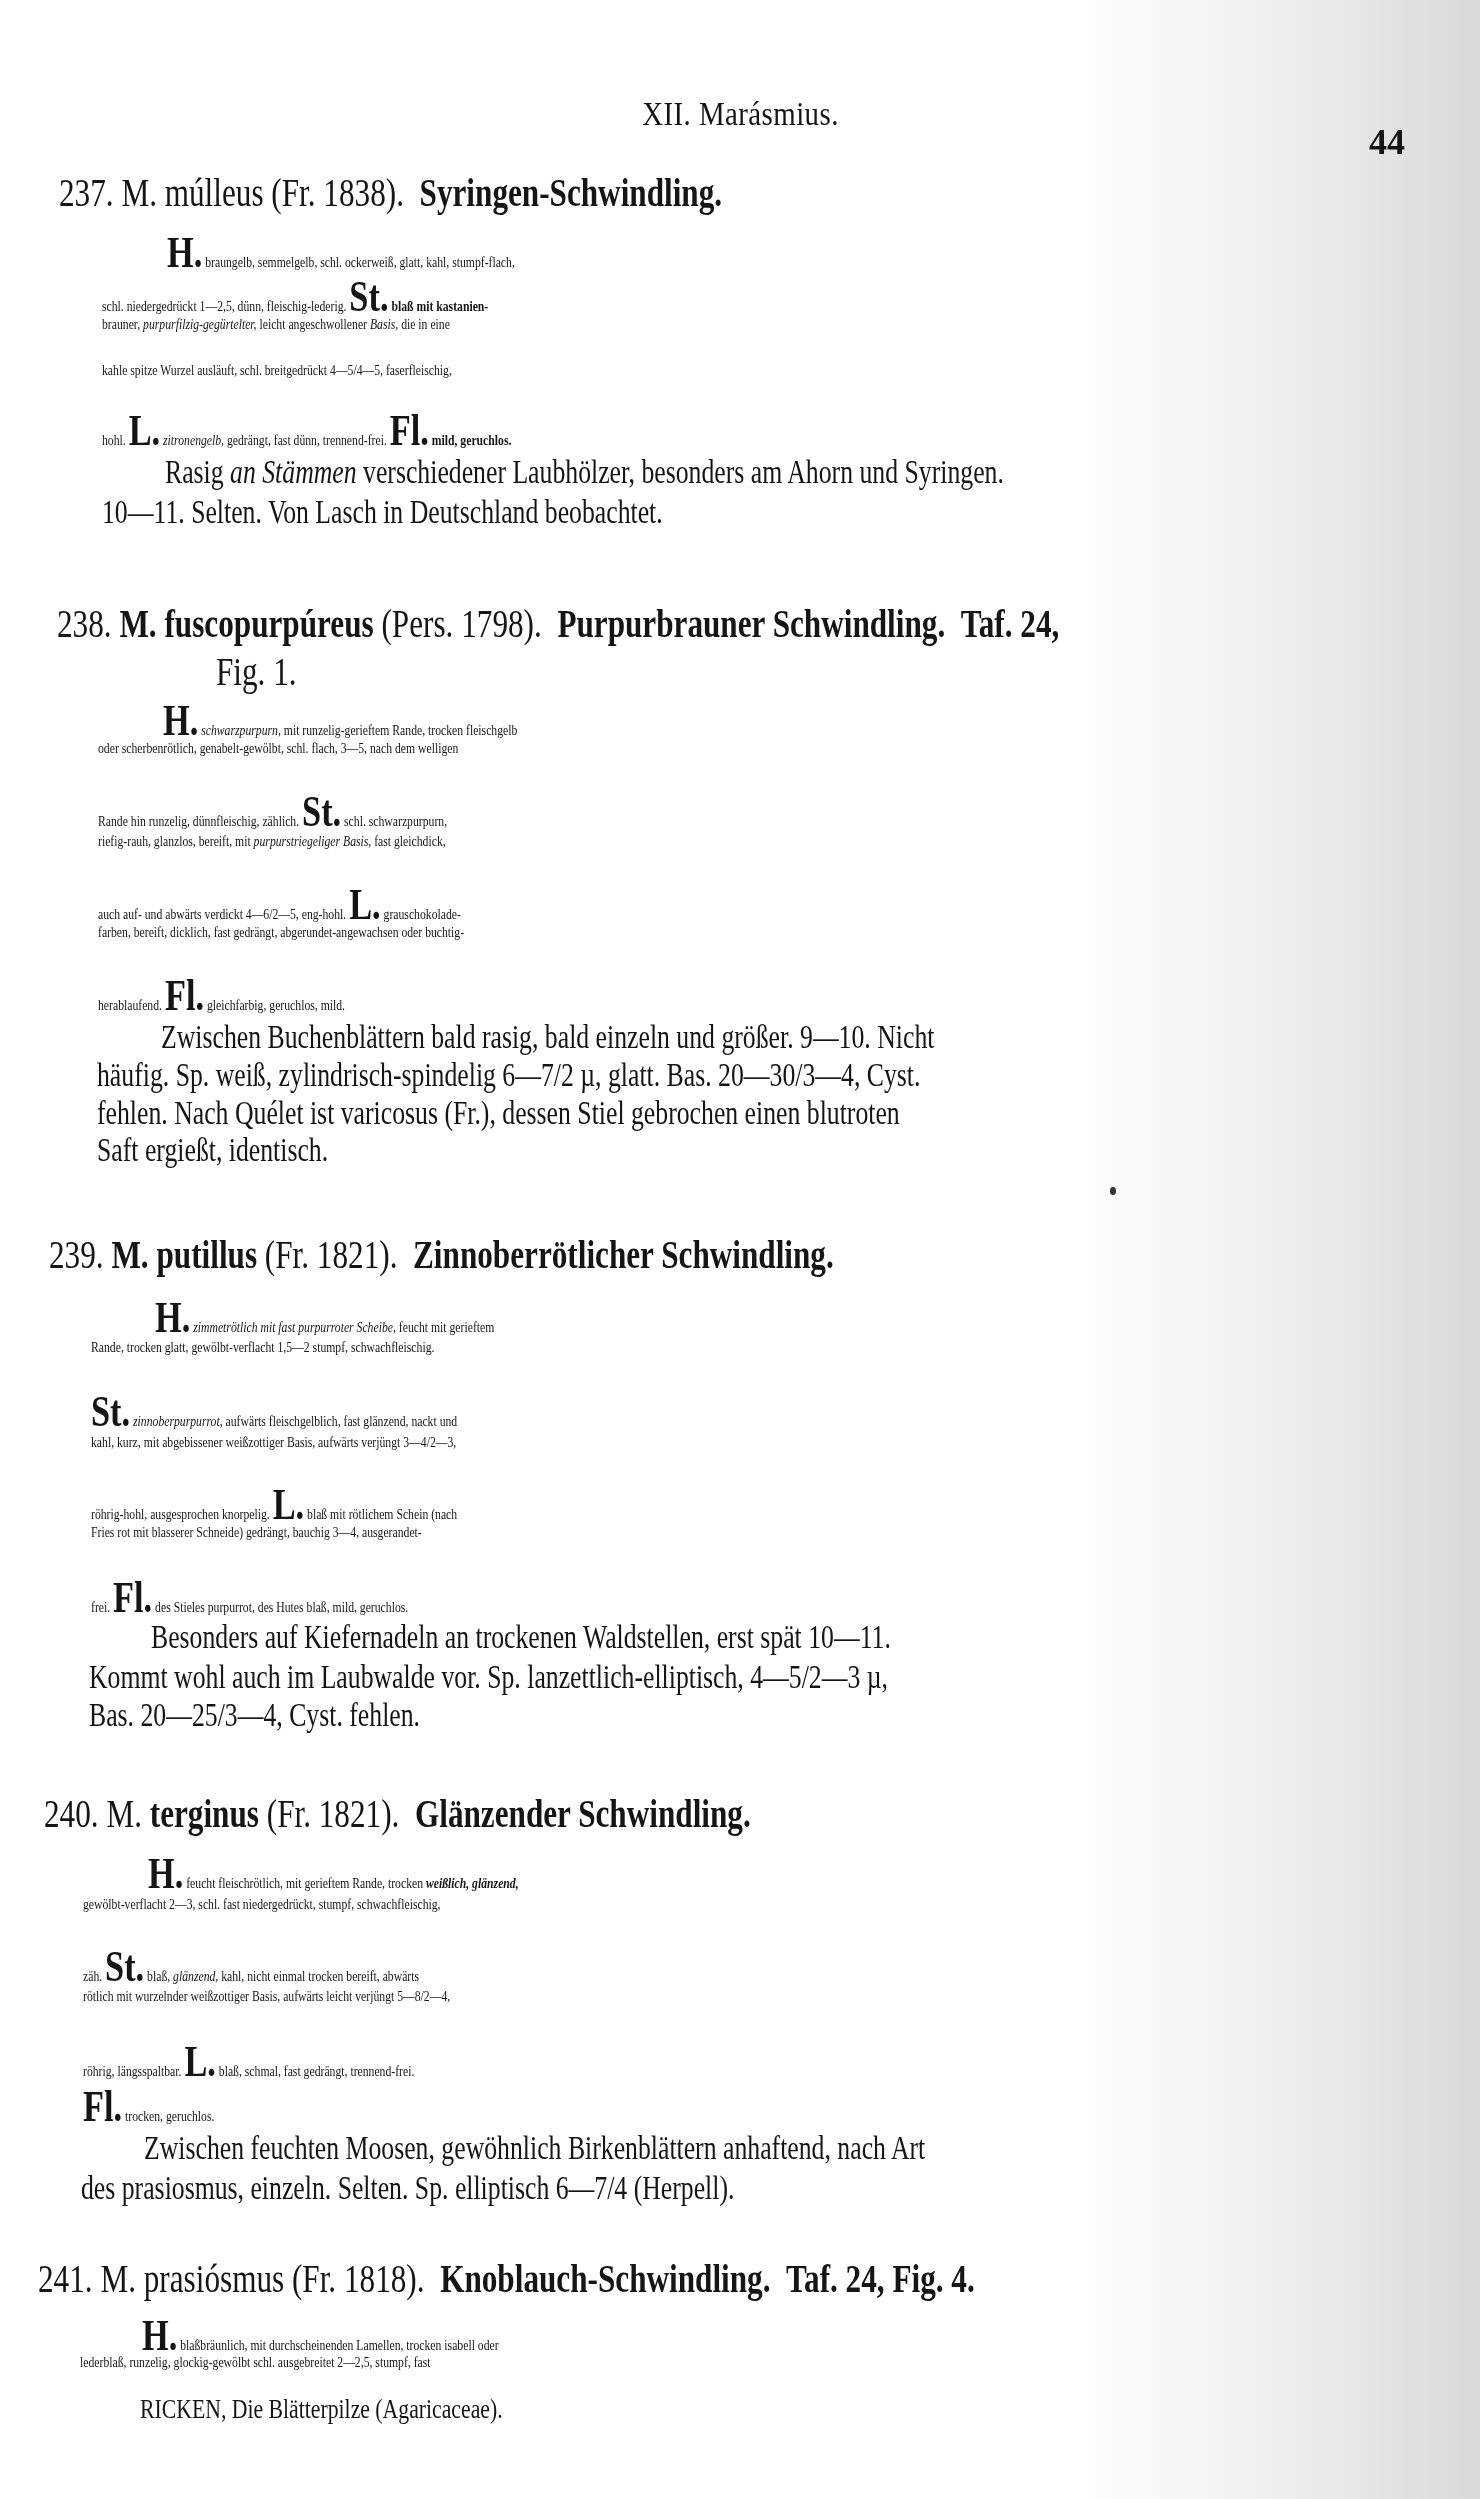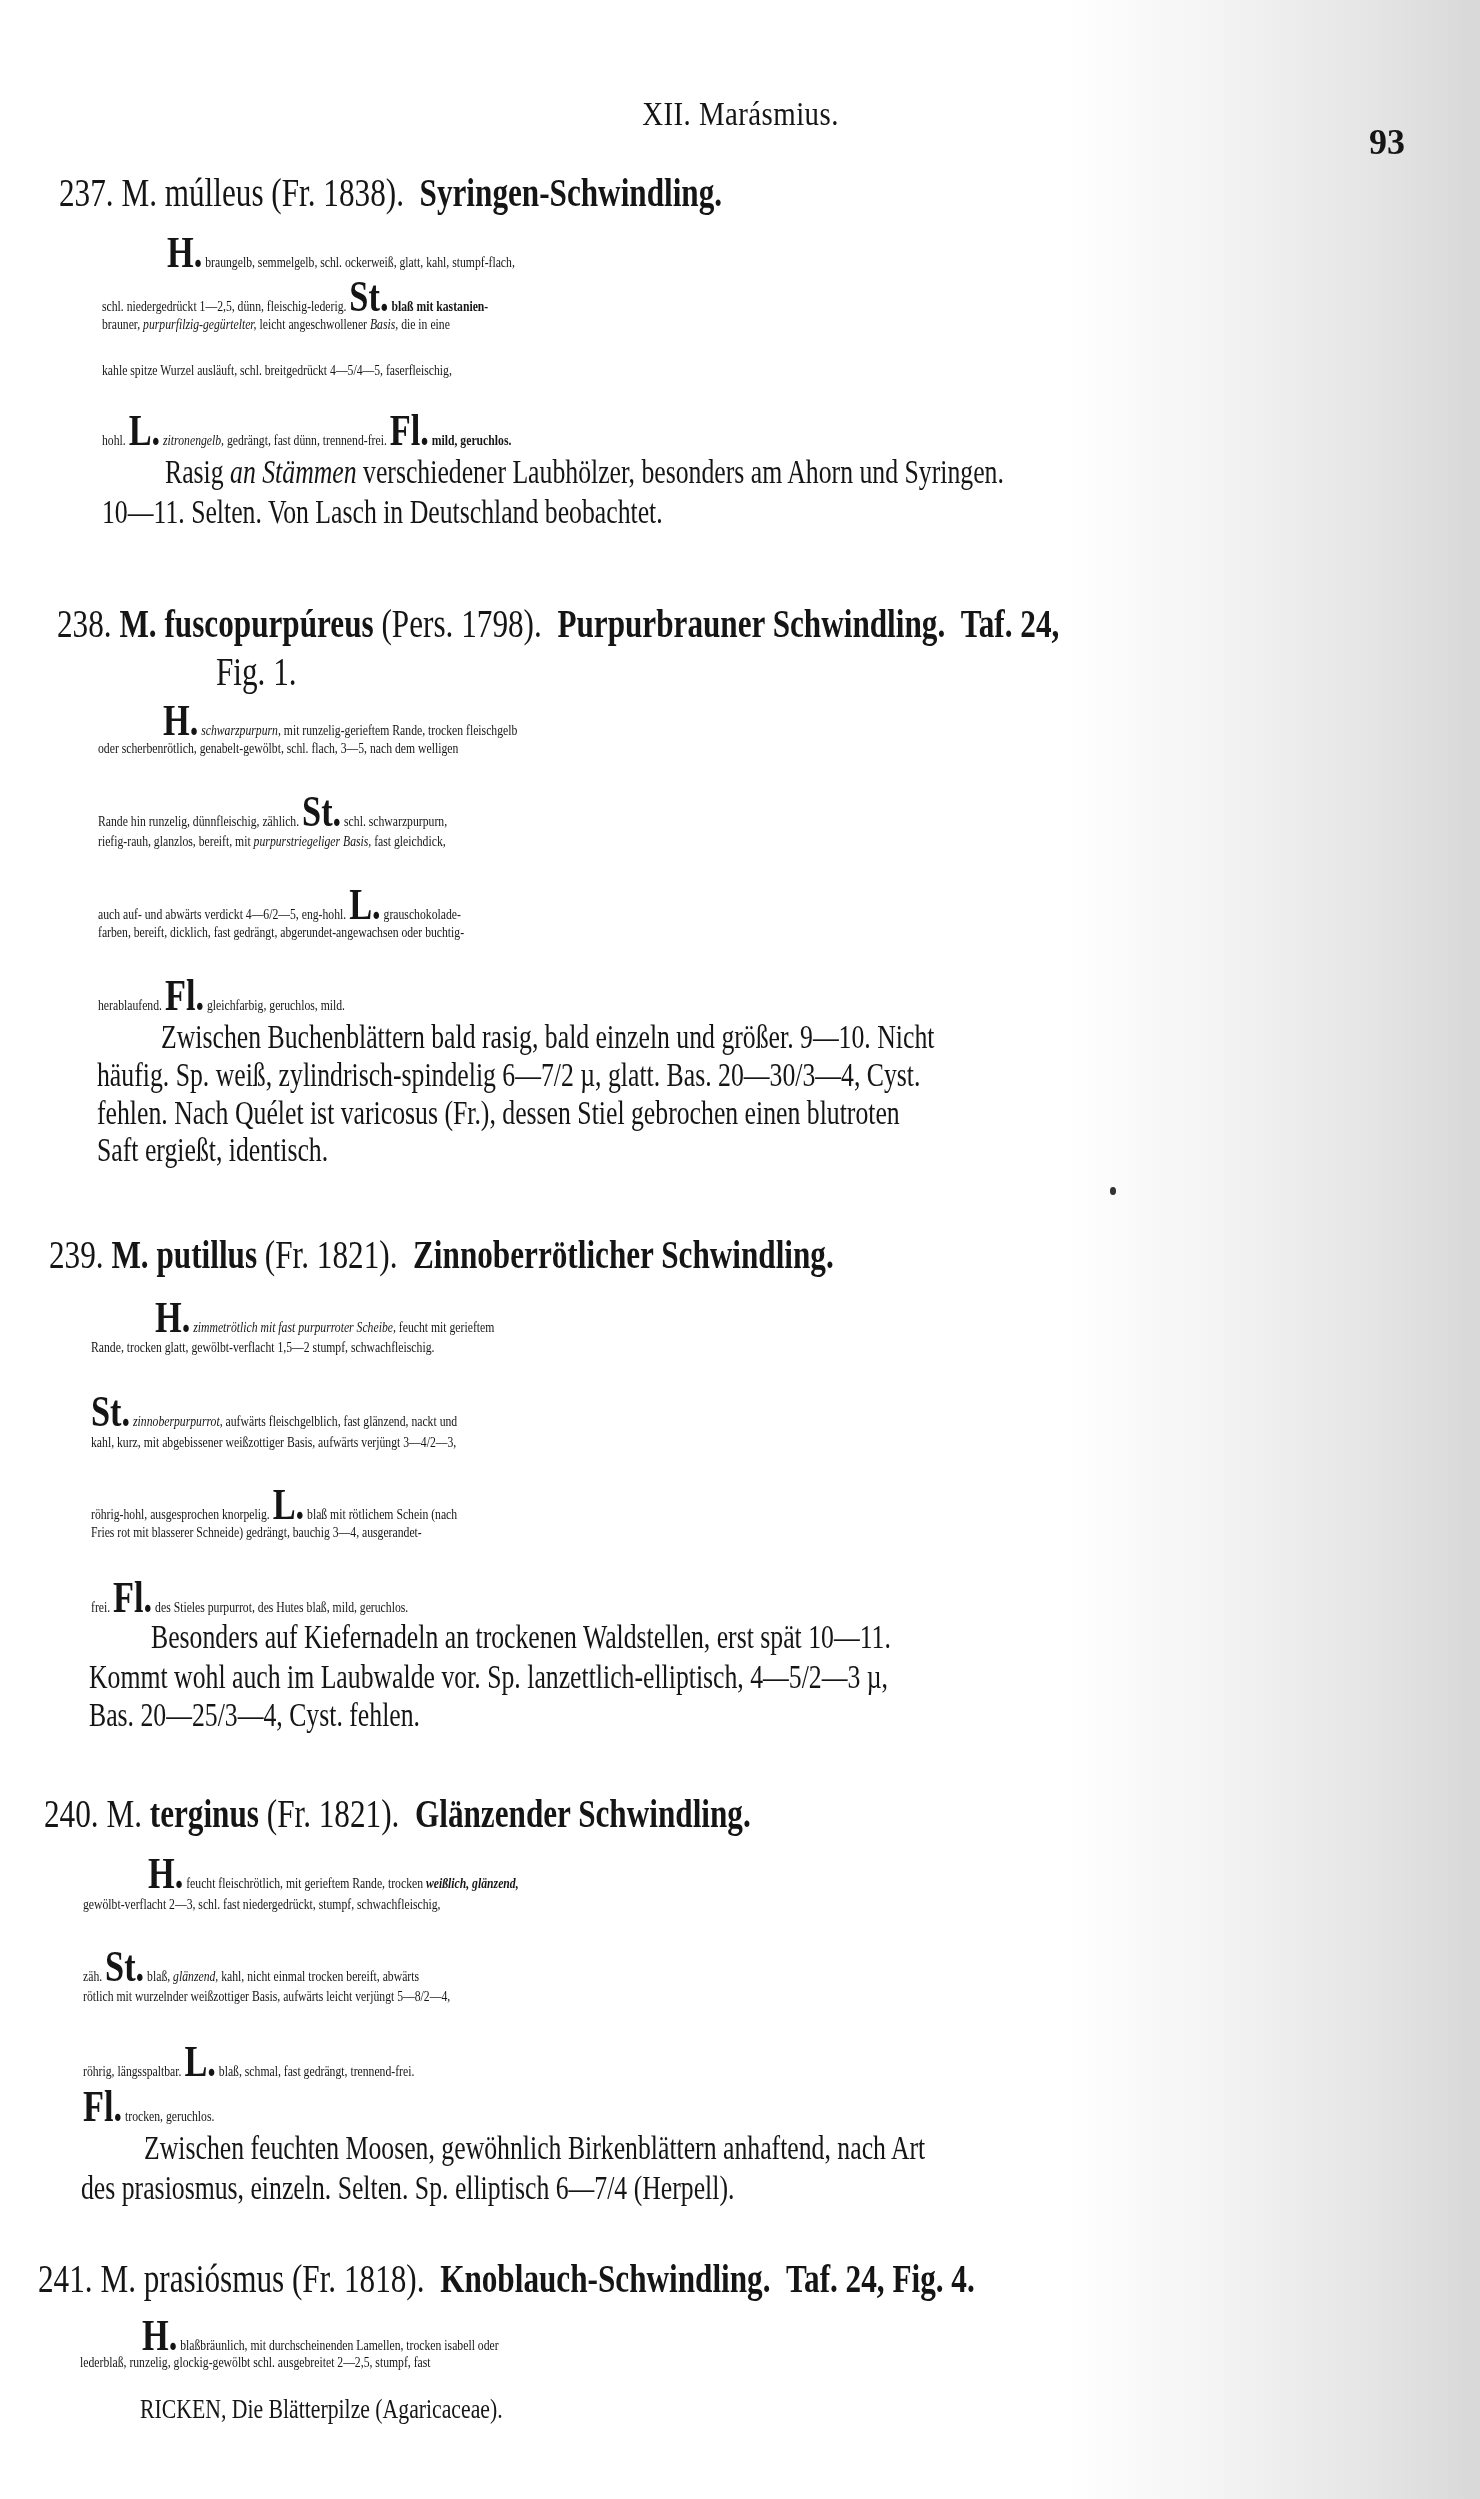--- a/index.html
+++ b/index.html
@@ -25,21 +25,21 @@
   .cap { font-weight: bold; font-size: 44px; }
   .footer { position: absolute; left: 140px; top: 2394px; font-size: 26.5px; transform: scaleX(0.82); transform-origin: left top; white-space: nowrap; }
   .speck { position: absolute; background: #333; border-radius: 50%; }
 </style>
 </head>
 <body>
 
 <div class="page">
 
   <div class="running-head">XII. Marásmius.</div>
-  <div class="page-number">93</div>
+  <div class="page-number">44</div>
 
   <div>
     <div class="line" style="top:169px; left:59px; font-size:40px;">
       <span>237.</span>
       <span>M.</span>
       <span>múlleus</span>
       <span>(Fr. 1838).</span>&nbsp;
       <span class="b">Syringen-Schwindling.</span>
     </div>
     <div class="line" style="top:227px; left:167px;">

